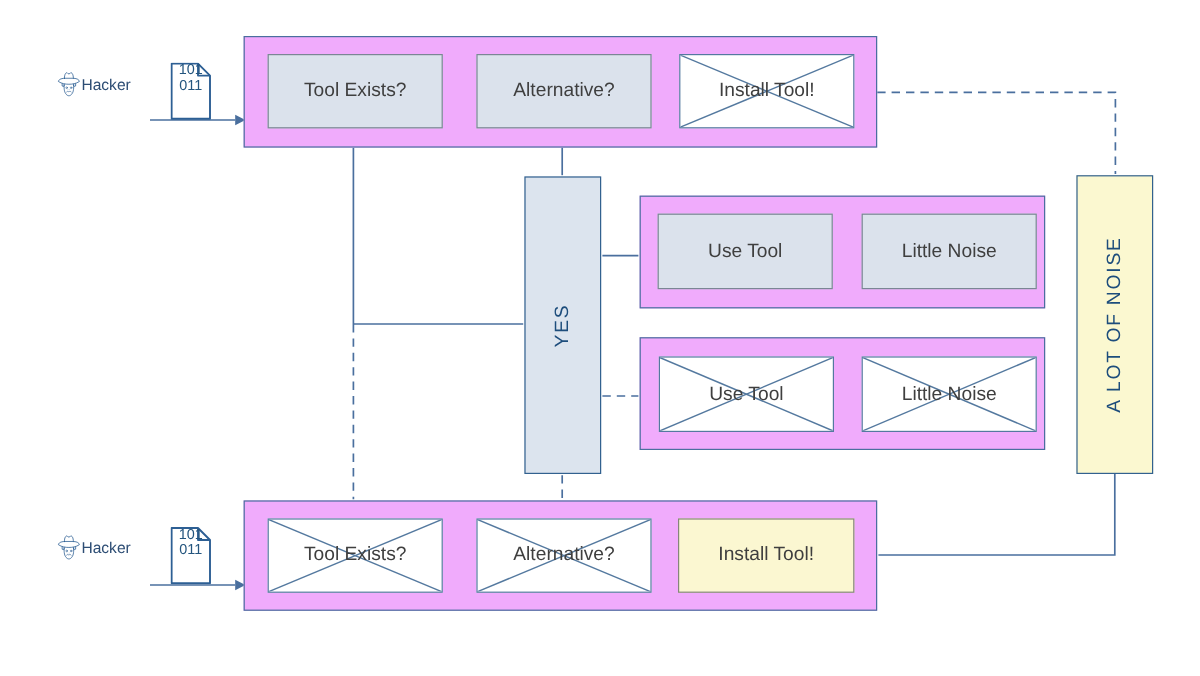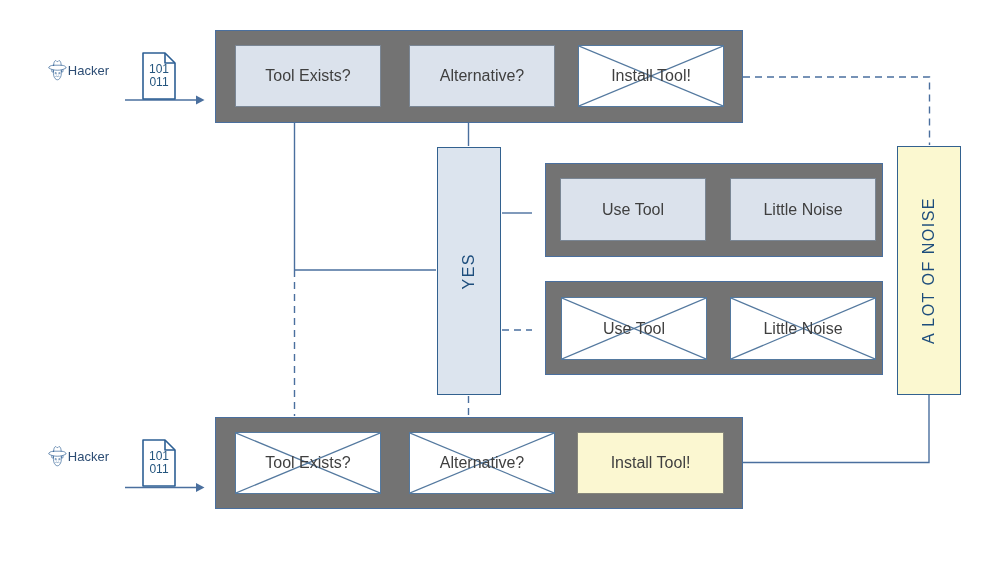--- a/index.html
+++ b/index.html
@@ -1,37 +1,37 @@
 <!DOCTYPE html>
 <html><head>
 <meta charset="utf-8">
 <style>
   html,body{margin:0;padding:0;background:#fff;}
   #canvas{position:relative;width:1000px;height:563px;background:#ffffff;
           font-family:"Liberation Sans",sans-serif;overflow:hidden;}
   #connectors{position:absolute;left:0;top:0;}
-  .group{position:absolute;background:#737373;border:1.5px solid #4a6f9e;box-sizing:border-box;margin-left:12px;}
+  .group{position:absolute;background:#f0abfc;border:1.5px solid #4a6f9e;box-sizing:border-box;}
   .node{position:absolute;display:flex;align-items:center;justify-content:center;
         font-size:16px;color:#3f3f3f;box-sizing:border-box;text-align:center;}
   .node.filled{background:#dbe2ec;border:1.5px solid #7a8694;}
   .node.crossed{background:#ffffff;border:1.5px solid #54799f;}
   .node.yellow{background:#fbf7d1;border:1.5px solid #85857b;}
   .node .lbl{position:relative;z-index:2;}
   .cross{position:absolute;left:0;top:0;width:100%;height:100%;z-index:1;}
   .cross line{stroke:#54799f;stroke-width:1.2;}
   .vbox{position:absolute;display:flex;align-items:center;justify-content:center;box-sizing:border-box;}
   .vbox.yes{background:#dce4ee;border:1.5px solid #32618f;}
   .vbox.noise{background:#fbf8d0;border:1.5px solid #32618f;}
   .vlabel{writing-mode:vertical-rl;transform:rotate(180deg);font-size:16px;
           color:#1d4d7c;letter-spacing:1.5px;white-space:nowrap;}
   .actor{position:absolute;width:62px;display:flex;flex-direction:row;align-items:center;}
   .actor-label{margin-top:1px;font-size:13px;color:#2d4d74;}
   .doc{position:absolute;width:34px;height:48px;}
   .doc-text{position:absolute;left:0;top:0;width:100%;height:100%;display:flex;
-            flex-direction:column;align-items:center;justify-content:center;
+            flex-direction:column;align-items:center;justify-content:flex-start;
             font-size:12px;line-height:13px;color:#24557e;}
 </style>
 </head>
 <body>
 
 <div id="canvas">
 
   <svg id="connectors" width="1000" height="563" viewBox="0 0 1000 563">
     <g stroke="#4a6f9e" stroke-width="1.4" fill="none">
       <line x1="125" y1="100" x2="196" y2="100"></line>

